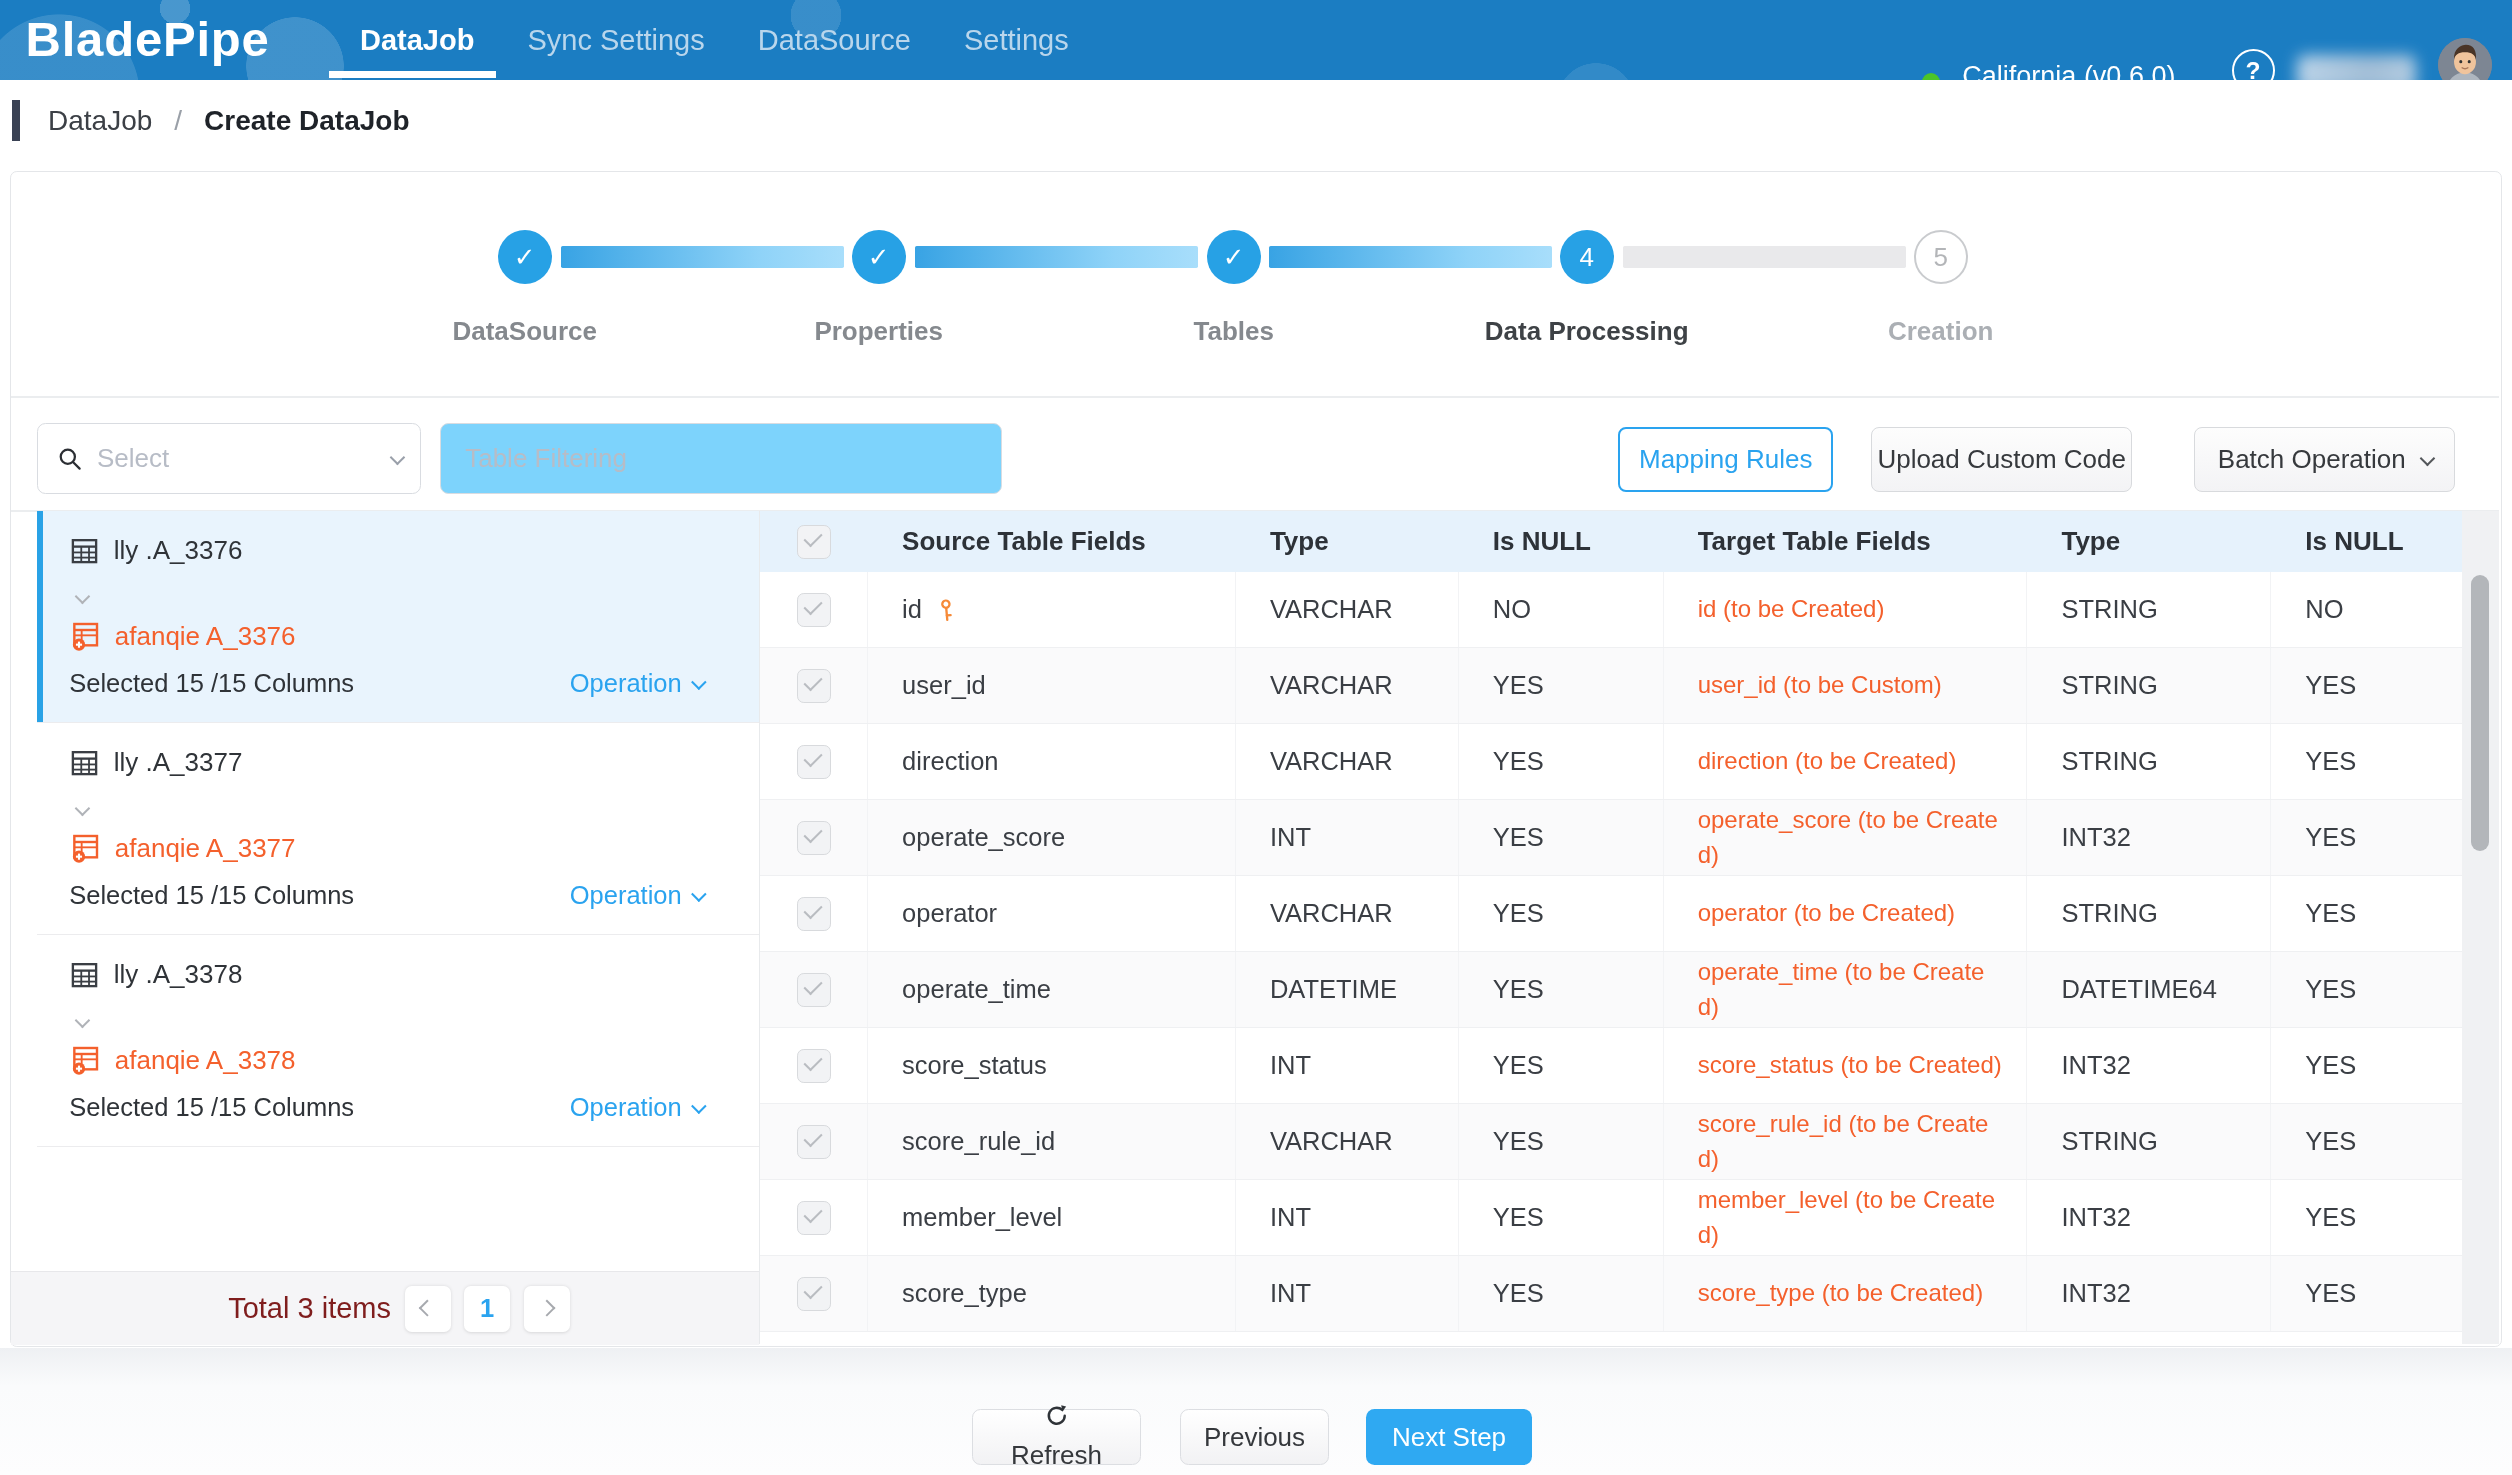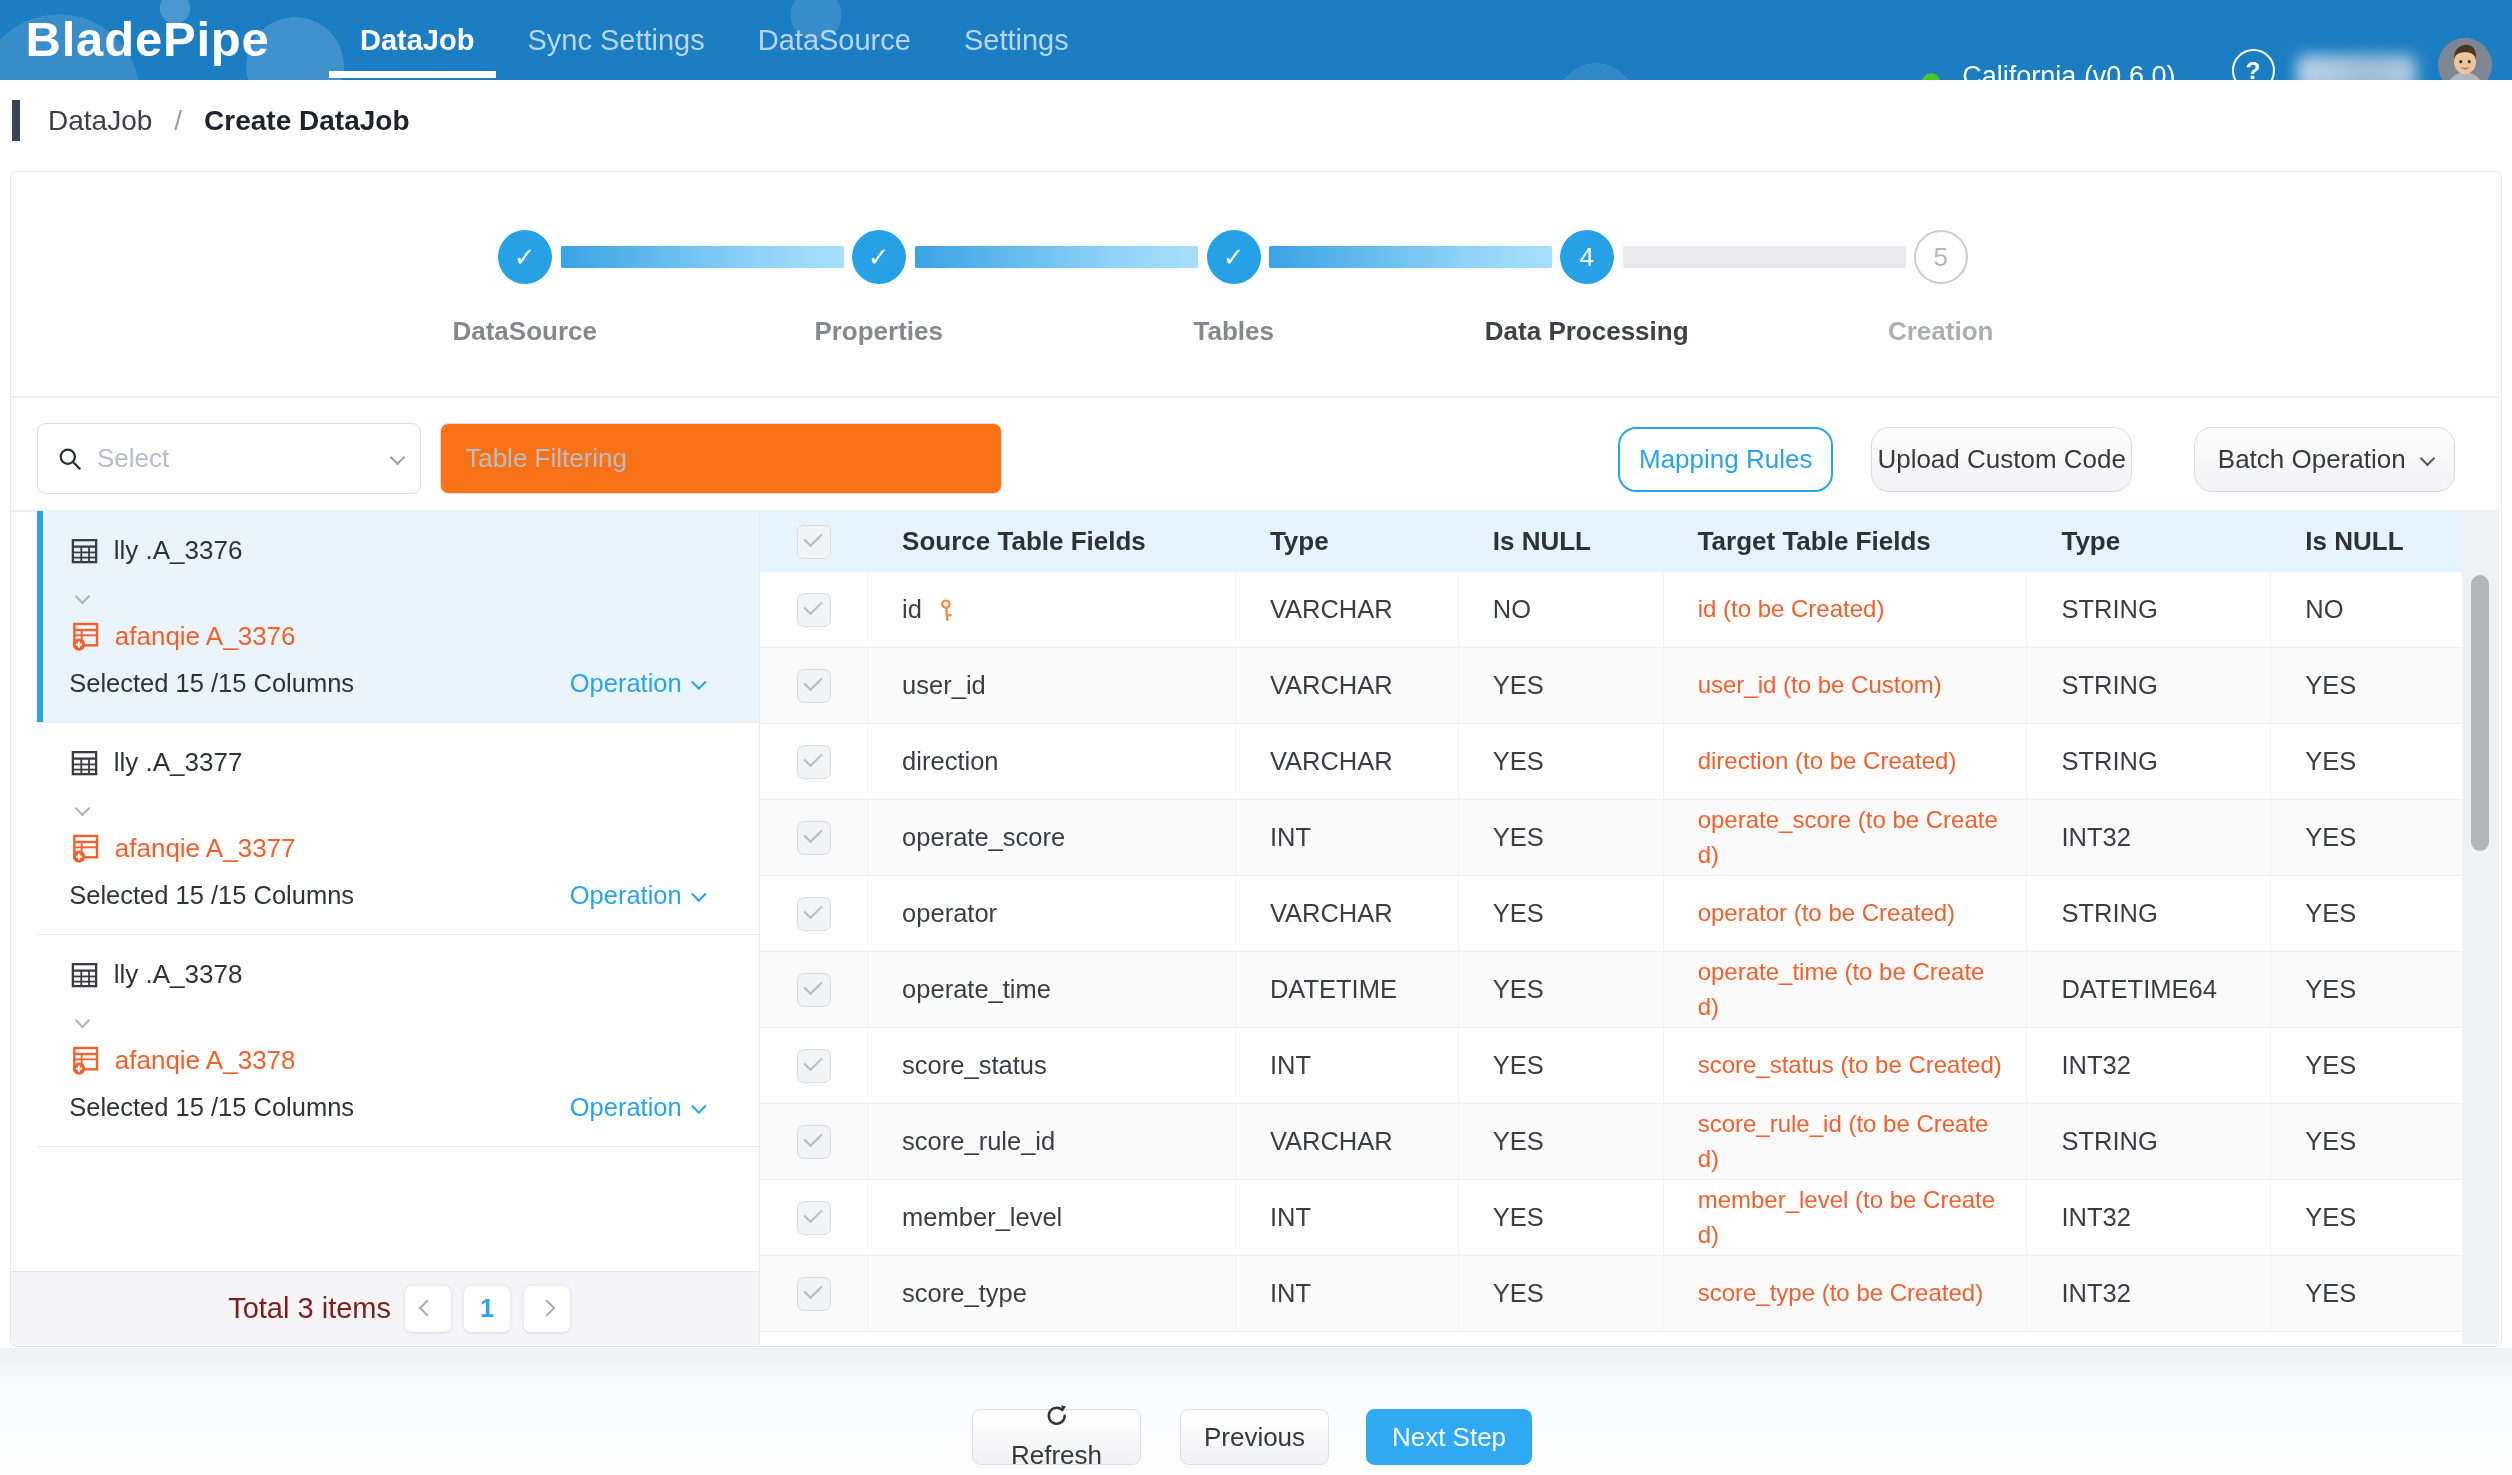--- a/index.html
+++ b/index.html
@@ -59,25 +59,25 @@
         background:linear-gradient(90deg,#38a3e4 0%,#8fd3f8 70%,#a8defb 100%);}
   .sbar.gray{background:#e9e9eb;}
   .divider-h{position:absolute;left:0;width:2488px;height:1.7px;background:#ebedef;}
 
   
   .selbox{left:25.5px;top:251px;width:384px;height:71px;border:1.7px solid #d9dce1;border-radius:8.5px;
     box-sizing:border-box;display:flex;align-items:center;padding:0 18.7px;gap:13.6px;background:#fff;}
   .selbox .ph{color:#b7bcc6;font-size:26px;flex:1;}
   .sel-chev{color:#9aa0aa;}
   .filterbox{left:429px;top:251px;width:562px;height:71px;border:1.7px solid #d9dce1;border-radius:8.5px;
-    box-sizing:border-box;background:#f97316;}
+    box-sizing:border-box;background:#7dd3fc;}
   .filterbox input{width:100%;height:100%;border:none;outline:none;background:transparent;
     font-family:inherit;font-size:26px;padding:0 24px;box-sizing:border-box;color:#33373c;}
   .filterbox input::placeholder{color:#b7bcc6;}
-  .btn{position:absolute;top:255px;height:65px;border-radius:18px;box-sizing:border-box;
+  .btn{position:absolute;top:255px;height:65px;border-radius:8px;box-sizing:border-box;
     display:flex;align-items:center;justify-content:center;gap:12px;font-size:26px;cursor:pointer;}
   .btn-outline-blue{left:1607px;width:215px;border:2.5px solid #2aa3ef;color:#2aa3ef;background:#fff;}
   .btn-plain{background:linear-gradient(180deg,#fdfdfd,#f3f3f5);border:1.7px solid #d8dadd;color:#36393d;}
   .btn-upload{left:1860px;width:261px;}
   .btn-batch{left:2183px;width:261px;}
   .btn-batch .chev{color:#54575b;margin-left:3.4px;}
 
   
   .left-panel{left:0;top:339px;width:748px;height:833px;}
   .v-divider{left:748px;top:339px;width:1.7px;height:833px;background:#e8eaec;position:absolute;}

